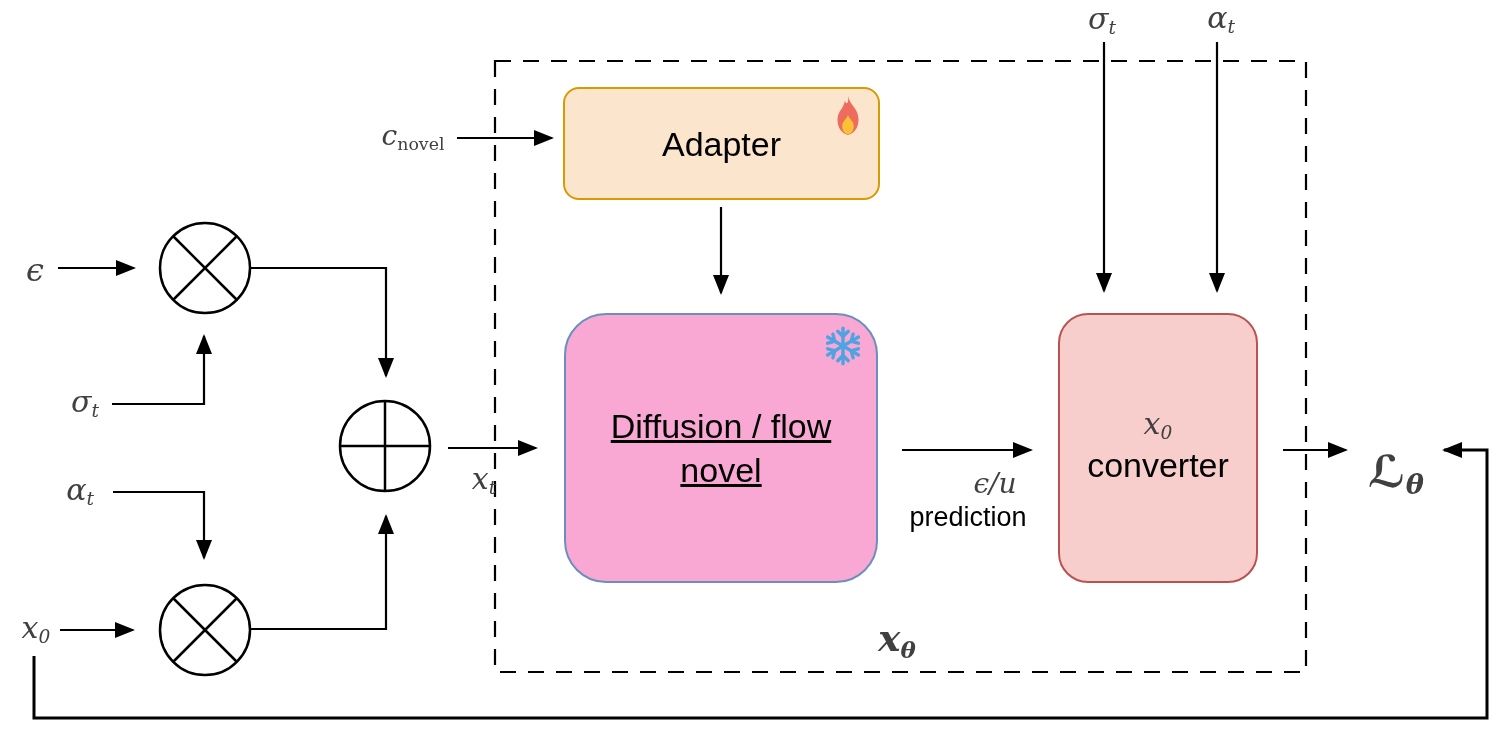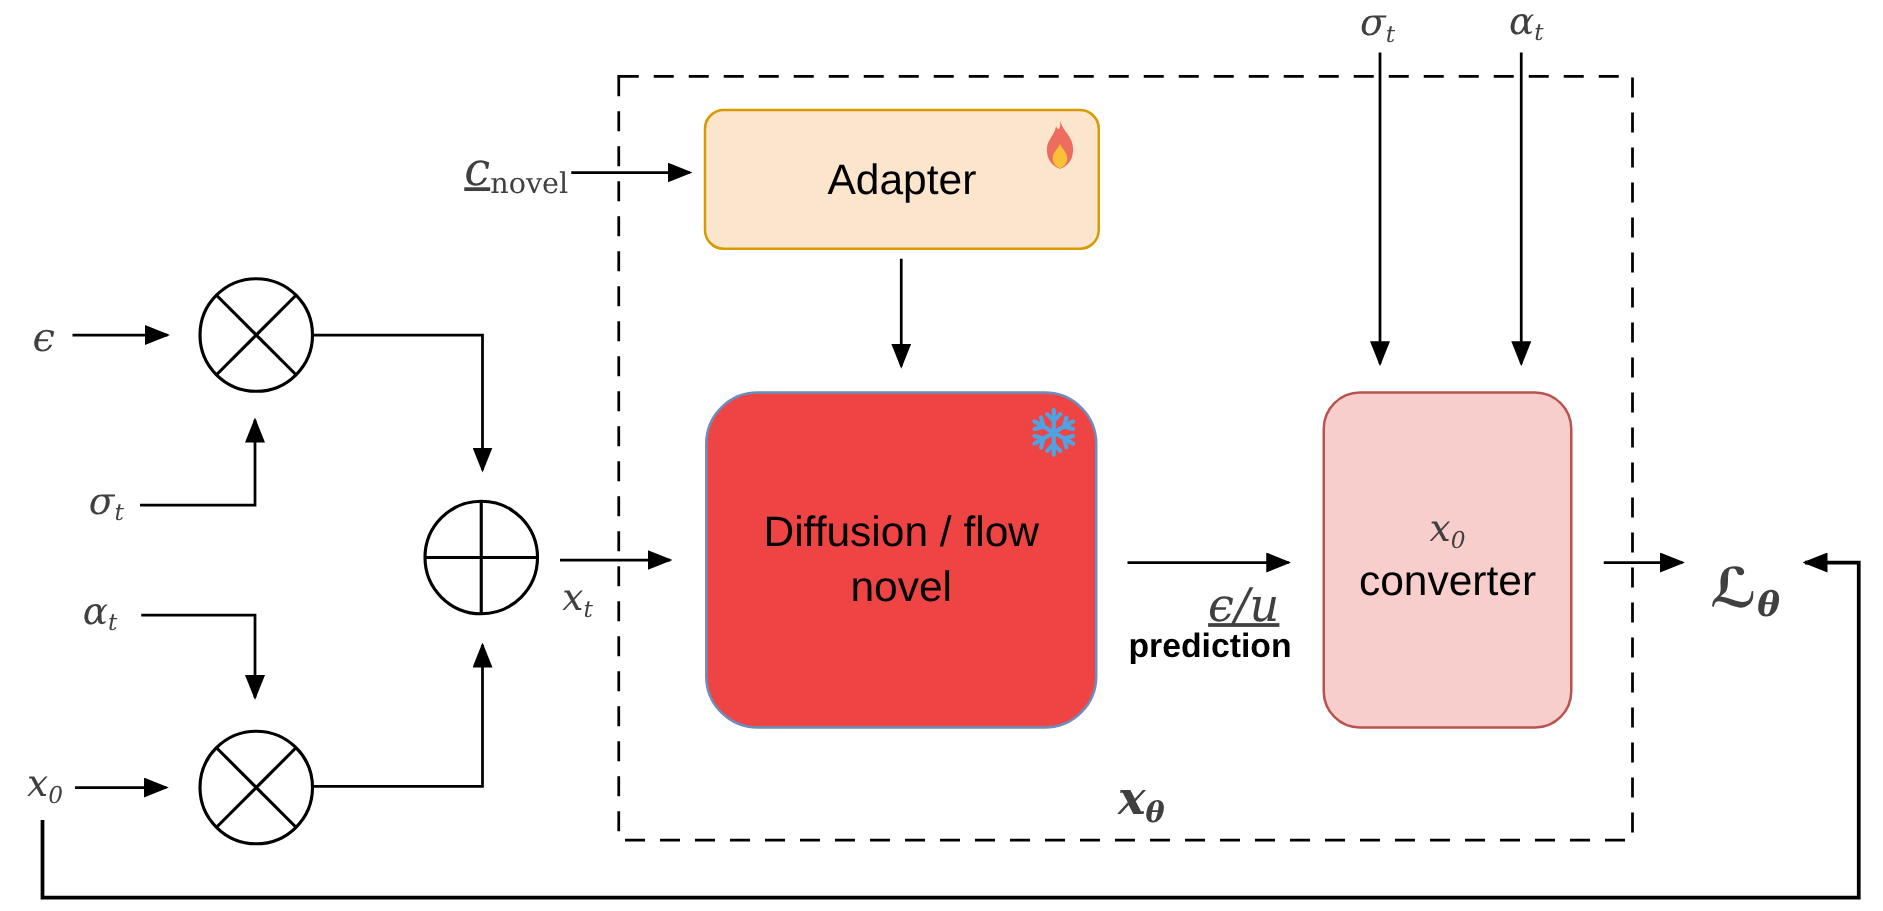--- a/index.html
+++ b/index.html
@@ -22,26 +22,26 @@
   .boxlabel { font-size:34px; line-height:44px; }
 
   
   .math {
     position:absolute; transform:translate(-50%,-50%);
     font-family:"DejaVu Serif","DejaVu Sans",serif; font-style:italic; color:#404040;
     white-space:nowrap; font-size:30px; line-height:1;
   }
   .math .sub { font-size:0.62em; font-style:italic; vertical-align:-0.28em; }
   .math .sub.roman { font-style:normal; }
-  .math.small { font-size:37px;text-decoration:underline; }
-  .math.bold { font-weight:bold; font-size:37px;margin-left:16px; }
+  .math.small { font-size:28px; }
+  .math.bold { font-weight:bold; font-size:37px; }
   .math.loss { font-weight:bold; font-size:44px; }
   .plain {
     position:absolute; transform:translate(-50%,-50%);
-    font-size:27px; color:#000; white-space:nowrap;font-weight:bold;
+    font-size:27px; color:#000; white-space:nowrap;
   }
 </style>
 </head>
 <body>
 
 <div class="stage">
 
   <svg class="wires" width="1506" height="729" viewBox="0 0 1506 729">
     <defs>
       <marker id="arrow" viewBox="0 0 10 8" refX="9" refY="4" markerWidth="20" markerHeight="16" markerUnits="userSpaceOnUse" orient="auto">
@@ -88,21 +88,21 @@
   </svg>
 
   <div class="node adapter" style="background-color: rgb(252, 229, 205); border-color: rgb(215, 155, 0);">
     <span class="boxlabel">Adapter</span>
     <svg class="corner-icon" style="right:12px; top:6px;" width="36" height="42" viewBox="0 0 32 40">
       <path d="M16 1 C18 10 26 13 26 23.5 C26 31.5 21.5 36.8 16 38 C10.5 36.8 6 31.5 6 23.5 C6 15.5 12 13 13 5.5 C14.2 9.5 17 8.5 16 1 Z" fill="#ED6C5E"></path>
       <path d="M16 19 C18.4 24.5 21.5 25 21.5 30 C21.5 34 19.2 36.6 16 37.6 C12.8 36.6 10.5 34 10.5 30 C10.5 25 13.6 24.5 16 19 Z" fill="#FAC036"></path>
     </svg>
   </div>
 
-  <div class="node diffusion" style="background-color: #ef4444; border-color: rgb(108, 142, 191);">
+  <div class="node diffusion" style="background-color: #f9a8d4; border-color: rgb(108, 142, 191); text-decoration: underline;">
     <span class="boxlabel">Diffusion / flow</span>
     <span class="boxlabel">novel</span>
     <svg class="corner-icon" style="right:12px; top:10px;" width="42" height="42" viewBox="-20 -20 40 40">
       <g stroke="#4FA3E3" stroke-width="3.2" stroke-linecap="round" fill="none">
         <g>
           <line x1="0" y1="-17" x2="0" y2="17"></line>
           <path d="M-5 -14 L0 -9 L5 -14"></path>
             <path d="M-5 14 L0 9 L5 14"></path>
         </g>
         <g transform="rotate(60)">
@@ -129,21 +129,21 @@
   </div>
   <div class="math" style="left:85px; top:404px;">
     <span>σ</span><sub class="sub">t</sub>
   </div>
   <div class="math" style="left:80px; top:492px;">
     <span>α</span><sub class="sub">t</sub>
   </div>
   <div class="math" style="left:36px; top:630px;">
     <span>x</span><sub class="sub">0</sub>
   </div>
-  <div class="math" style="left:462px; top:481px;text-align:center;">
+  <div class="math" style="left:484px; top:481px;text-align:center;">
     <span>x</span><sub class="sub">t</sub>
   </div>
   <div class="math small" style="left:413px; top:138px;">
     <span>c</span><sub class="sub roman">novel</sub>
   </div>
   <div class="math" style="left:1102px; top:21px;">
     <span>σ</span><sub class="sub">t</sub>
   </div>
   <div class="math" style="left:1221px; top:20px;">
     <span>α</span><sub class="sub">t</sub>

